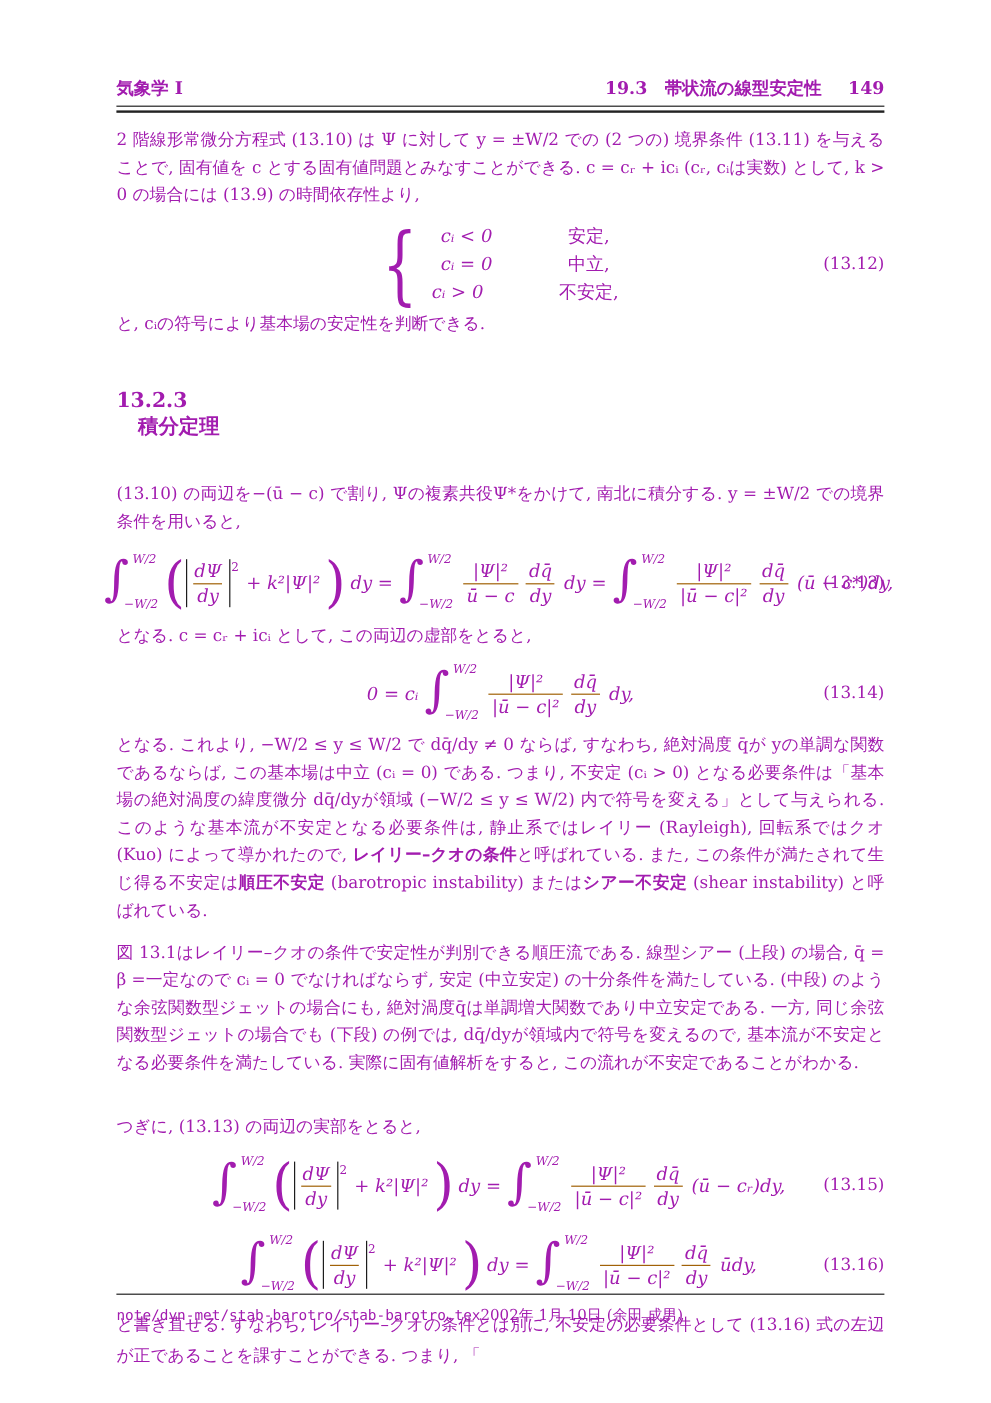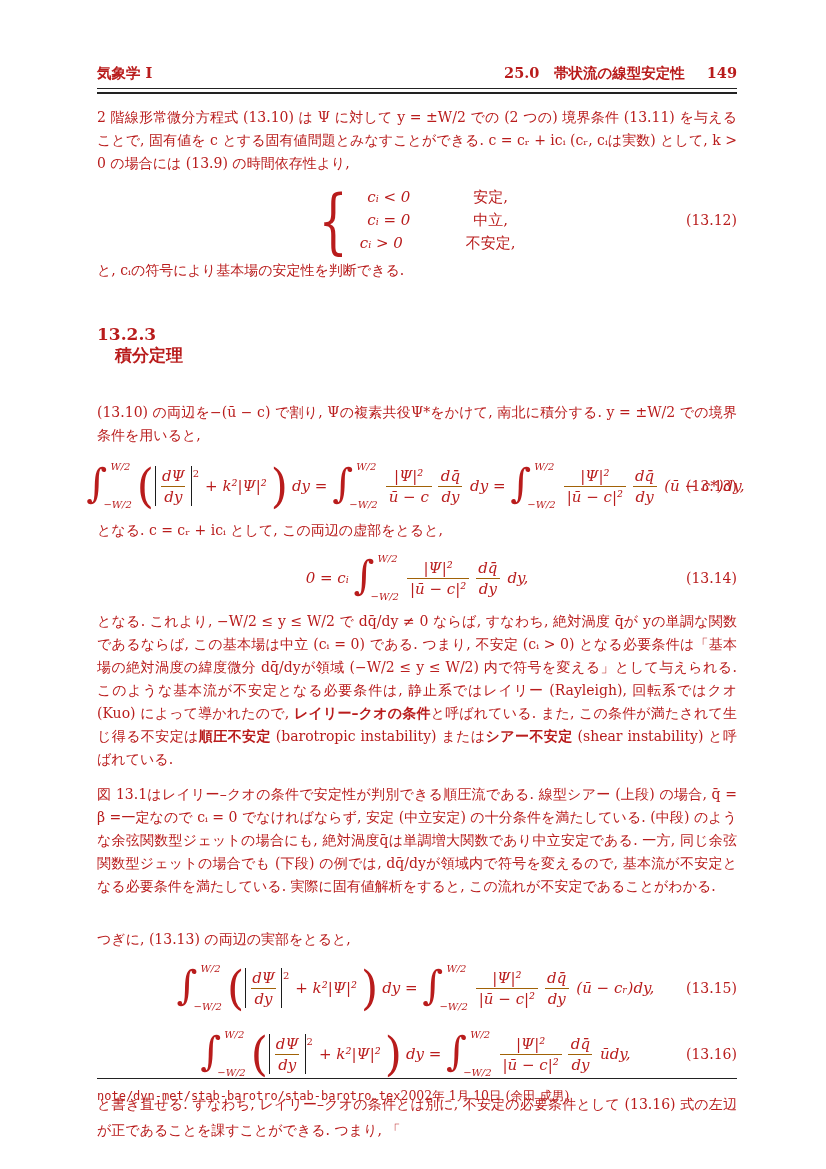--- a/index.html
+++ b/index.html
@@ -1,18 +1,18 @@
 <!DOCTYPE html>
 <html><head>
 <meta charset="utf-8">
 <style>
   html,body { margin:0; padding:0; background:#ffffff; }
   .page {
     position:relative; width:826px; height:1169px; background:#fff;
-    font-family:"DejaVu Serif","Liberation Serif",serif; color:#b91c1c;
+    font-family:"DejaVu Serif","Liberation Serif",serif; color:#a21caf;
     box-sizing:border-box; padding:64px 89px 0 97px; overflow:hidden;
   }
   
   .hdr { display:flex; justify-content:space-between; align-items:baseline;
          font-weight:bold; font-size:14.5px; }
   .hdr-right { display:flex; align-items:baseline; }
   .hdr-page { margin-left:22px; }
   .rule1 { border-top:1px solid #222; margin-top:5px; }
   .rule2 { border-top:2px solid #222; margin-top:3px; }
 
@@ -75,21 +75,21 @@
   .footer-date { font-size:12.5px; }
 </style>
 </head>
 <body>
 
 <div class="page">
 
   <div class="hdr">
     <span>気象学 I</span>
     <span class="hdr-right">
-      <span>25.0　帯状流の線型安定性</span>
+      <span>19.3　帯状流の線型安定性</span>
       <span class="hdr-page">149</span>
     </span>
   </div>
   <div class="rule1"></div>
   <div class="rule2"></div>
 
 
   <div class="para p1">2 階線形常微分方程式 (13.10) は Ψ に対して y = ±W/2 での (2 つの) 境界条件 (13.11) を与えることで, 固有値を c とする固有値問題とみなすことができる. c = cᵣ + icᵢ (cᵣ, cᵢは実数) として, k &gt; 0 の場合には (13.9) の時間依存性より,</div>
 
   <div class="equation eq12">

